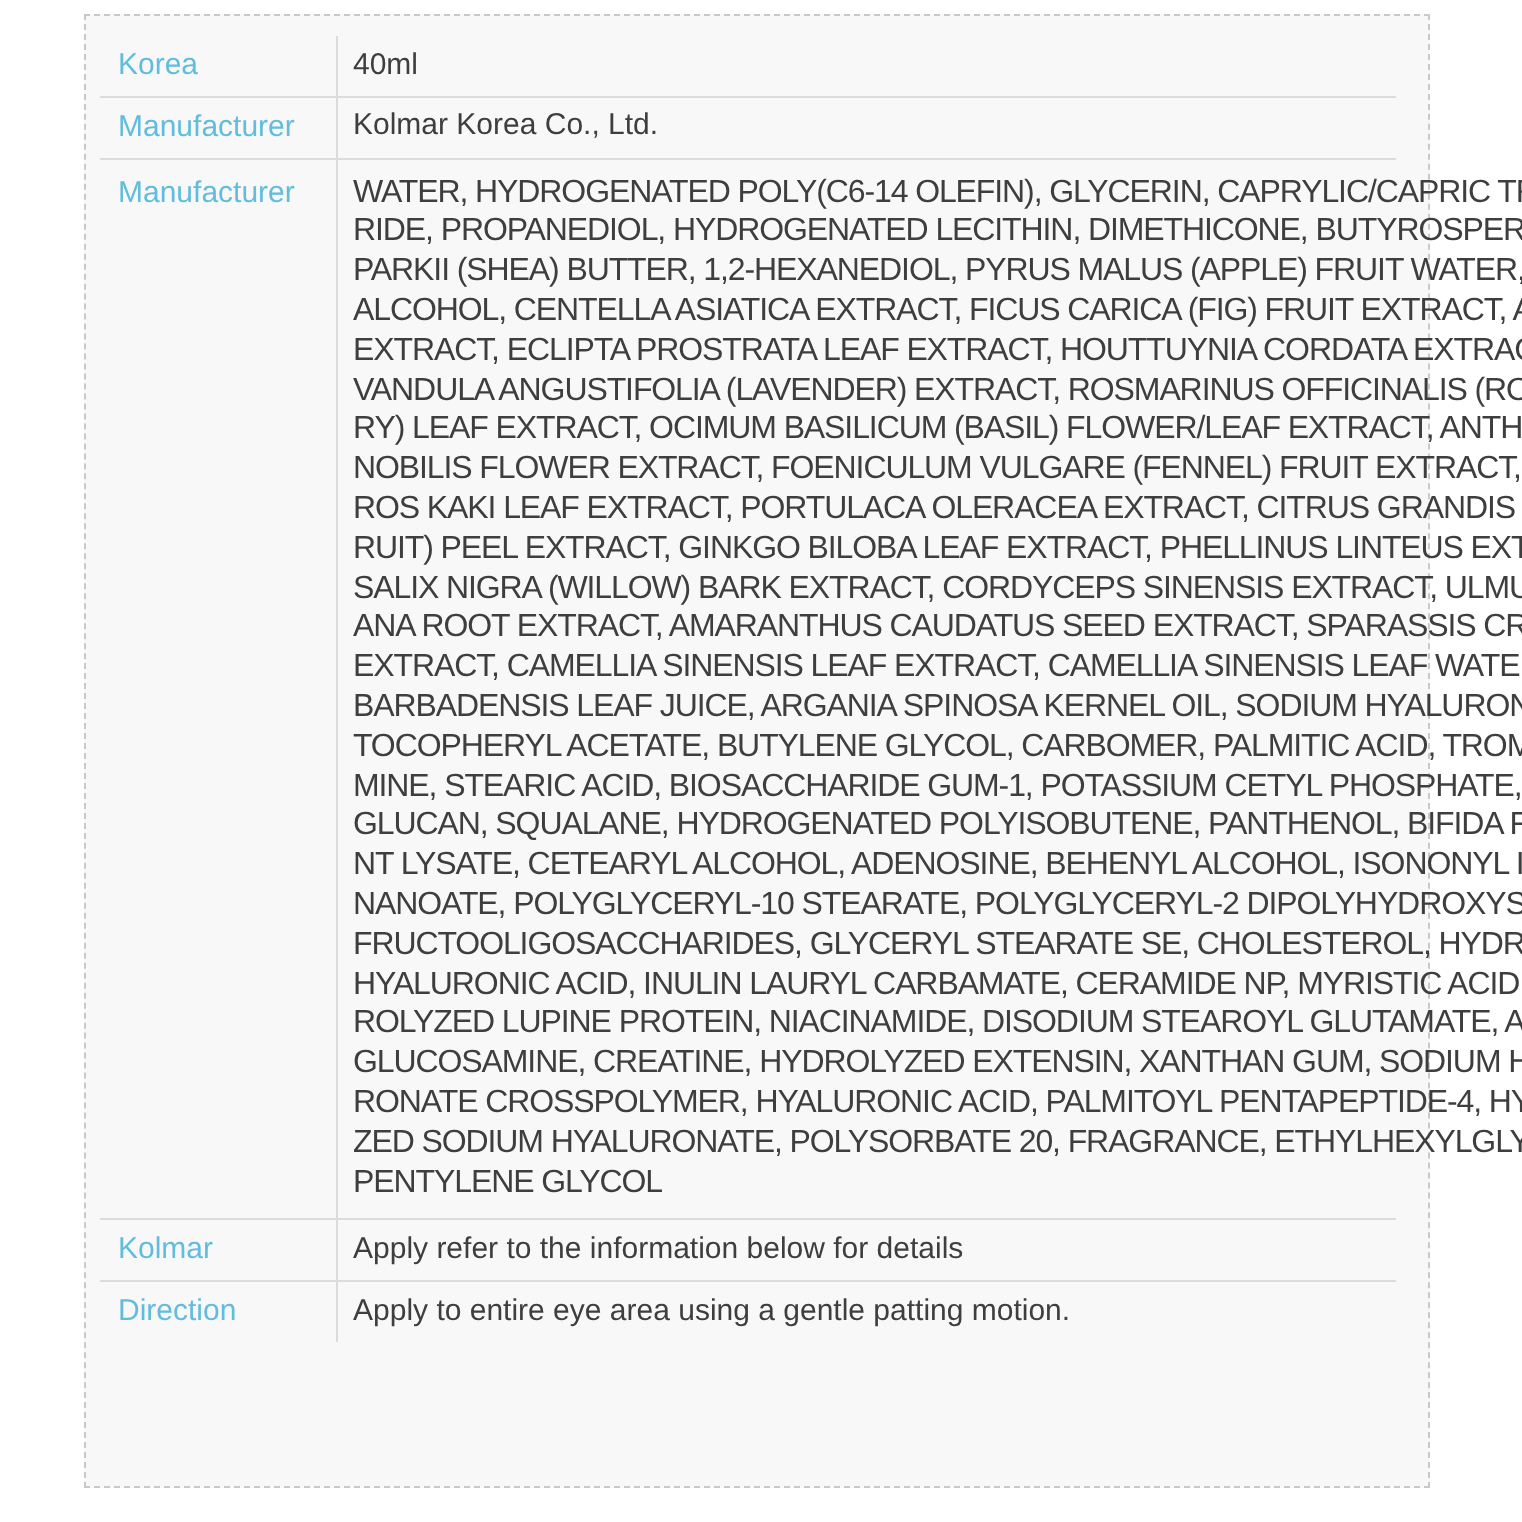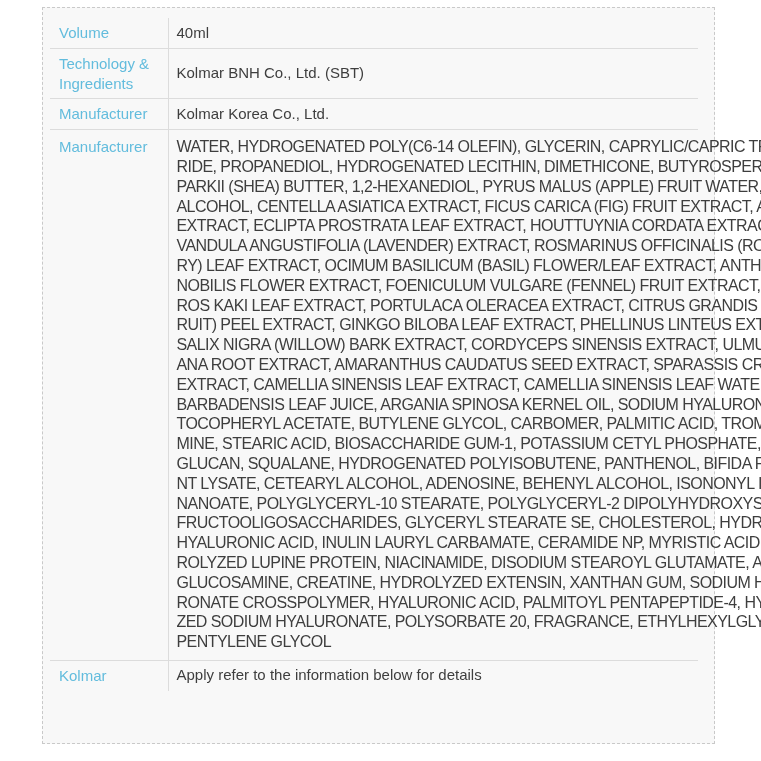--- a/index.html
+++ b/index.html
@@ -57,26 +57,22 @@
     color: var(--value);
   }
 </style>
 </head>
 <body>
 
 <div class="panel">
   <table class="spec-table">
     <tbody>
       <tr>
-        <td class="label-cell">Volume</td>
+        <td class="label-cell">Korea</td>
         <td class="value-cell">40ml</td>
-      </tr>
-      <tr>
-        <td class="label-cell">Technology &amp; Ingredients</td>
-        <td class="value-cell">Kolmar BNH Co., Ltd. (SBT)</td>
       </tr>
       <tr>
         <td class="label-cell">Manufacturer</td>
         <td class="value-cell">Kolmar Korea Co., Ltd.</td>
       </tr>
       <tr class="ingredients-row">
         <td class="label-cell">Manufacturer</td>
         <td class="value-cell">
           <div class="ingredients-lines">WATER, HYDROGENATED POLY(C6-14 OLEFIN), GLYCERIN, CAPRYLIC/CAPRIC TRIGLYCE-
 RIDE, PROPANEDIOL, HYDROGENATED LECITHIN, DIMETHICONE, BUTYROSPERMUM
@@ -103,15 +99,19 @@
 GLUCOSAMINE, CREATINE, HYDROLYZED EXTENSIN, XANTHAN GUM, SODIUM HYALU-
 RONATE CROSSPOLYMER, HYALURONIC ACID, PALMITOYL PENTAPEPTIDE-4, HYDROLY-
 ZED SODIUM HYALURONATE, POLYSORBATE 20, FRAGRANCE, ETHYLHEXYLGLYCERIN,
 PENTYLENE GLYCOL</div>
         </td>
       </tr>
       <tr>
         <td class="label-cell">Kolmar</td>
         <td class="value-cell">Apply refer to the information below for details</td>
       </tr>
+      <tr>
+        <td class="label-cell">Direction</td>
+        <td class="value-cell">Apply to entire eye area using a gentle patting motion.</td>
+      </tr>
     </tbody>
   </table>
 </div>
 
 </body></html>

